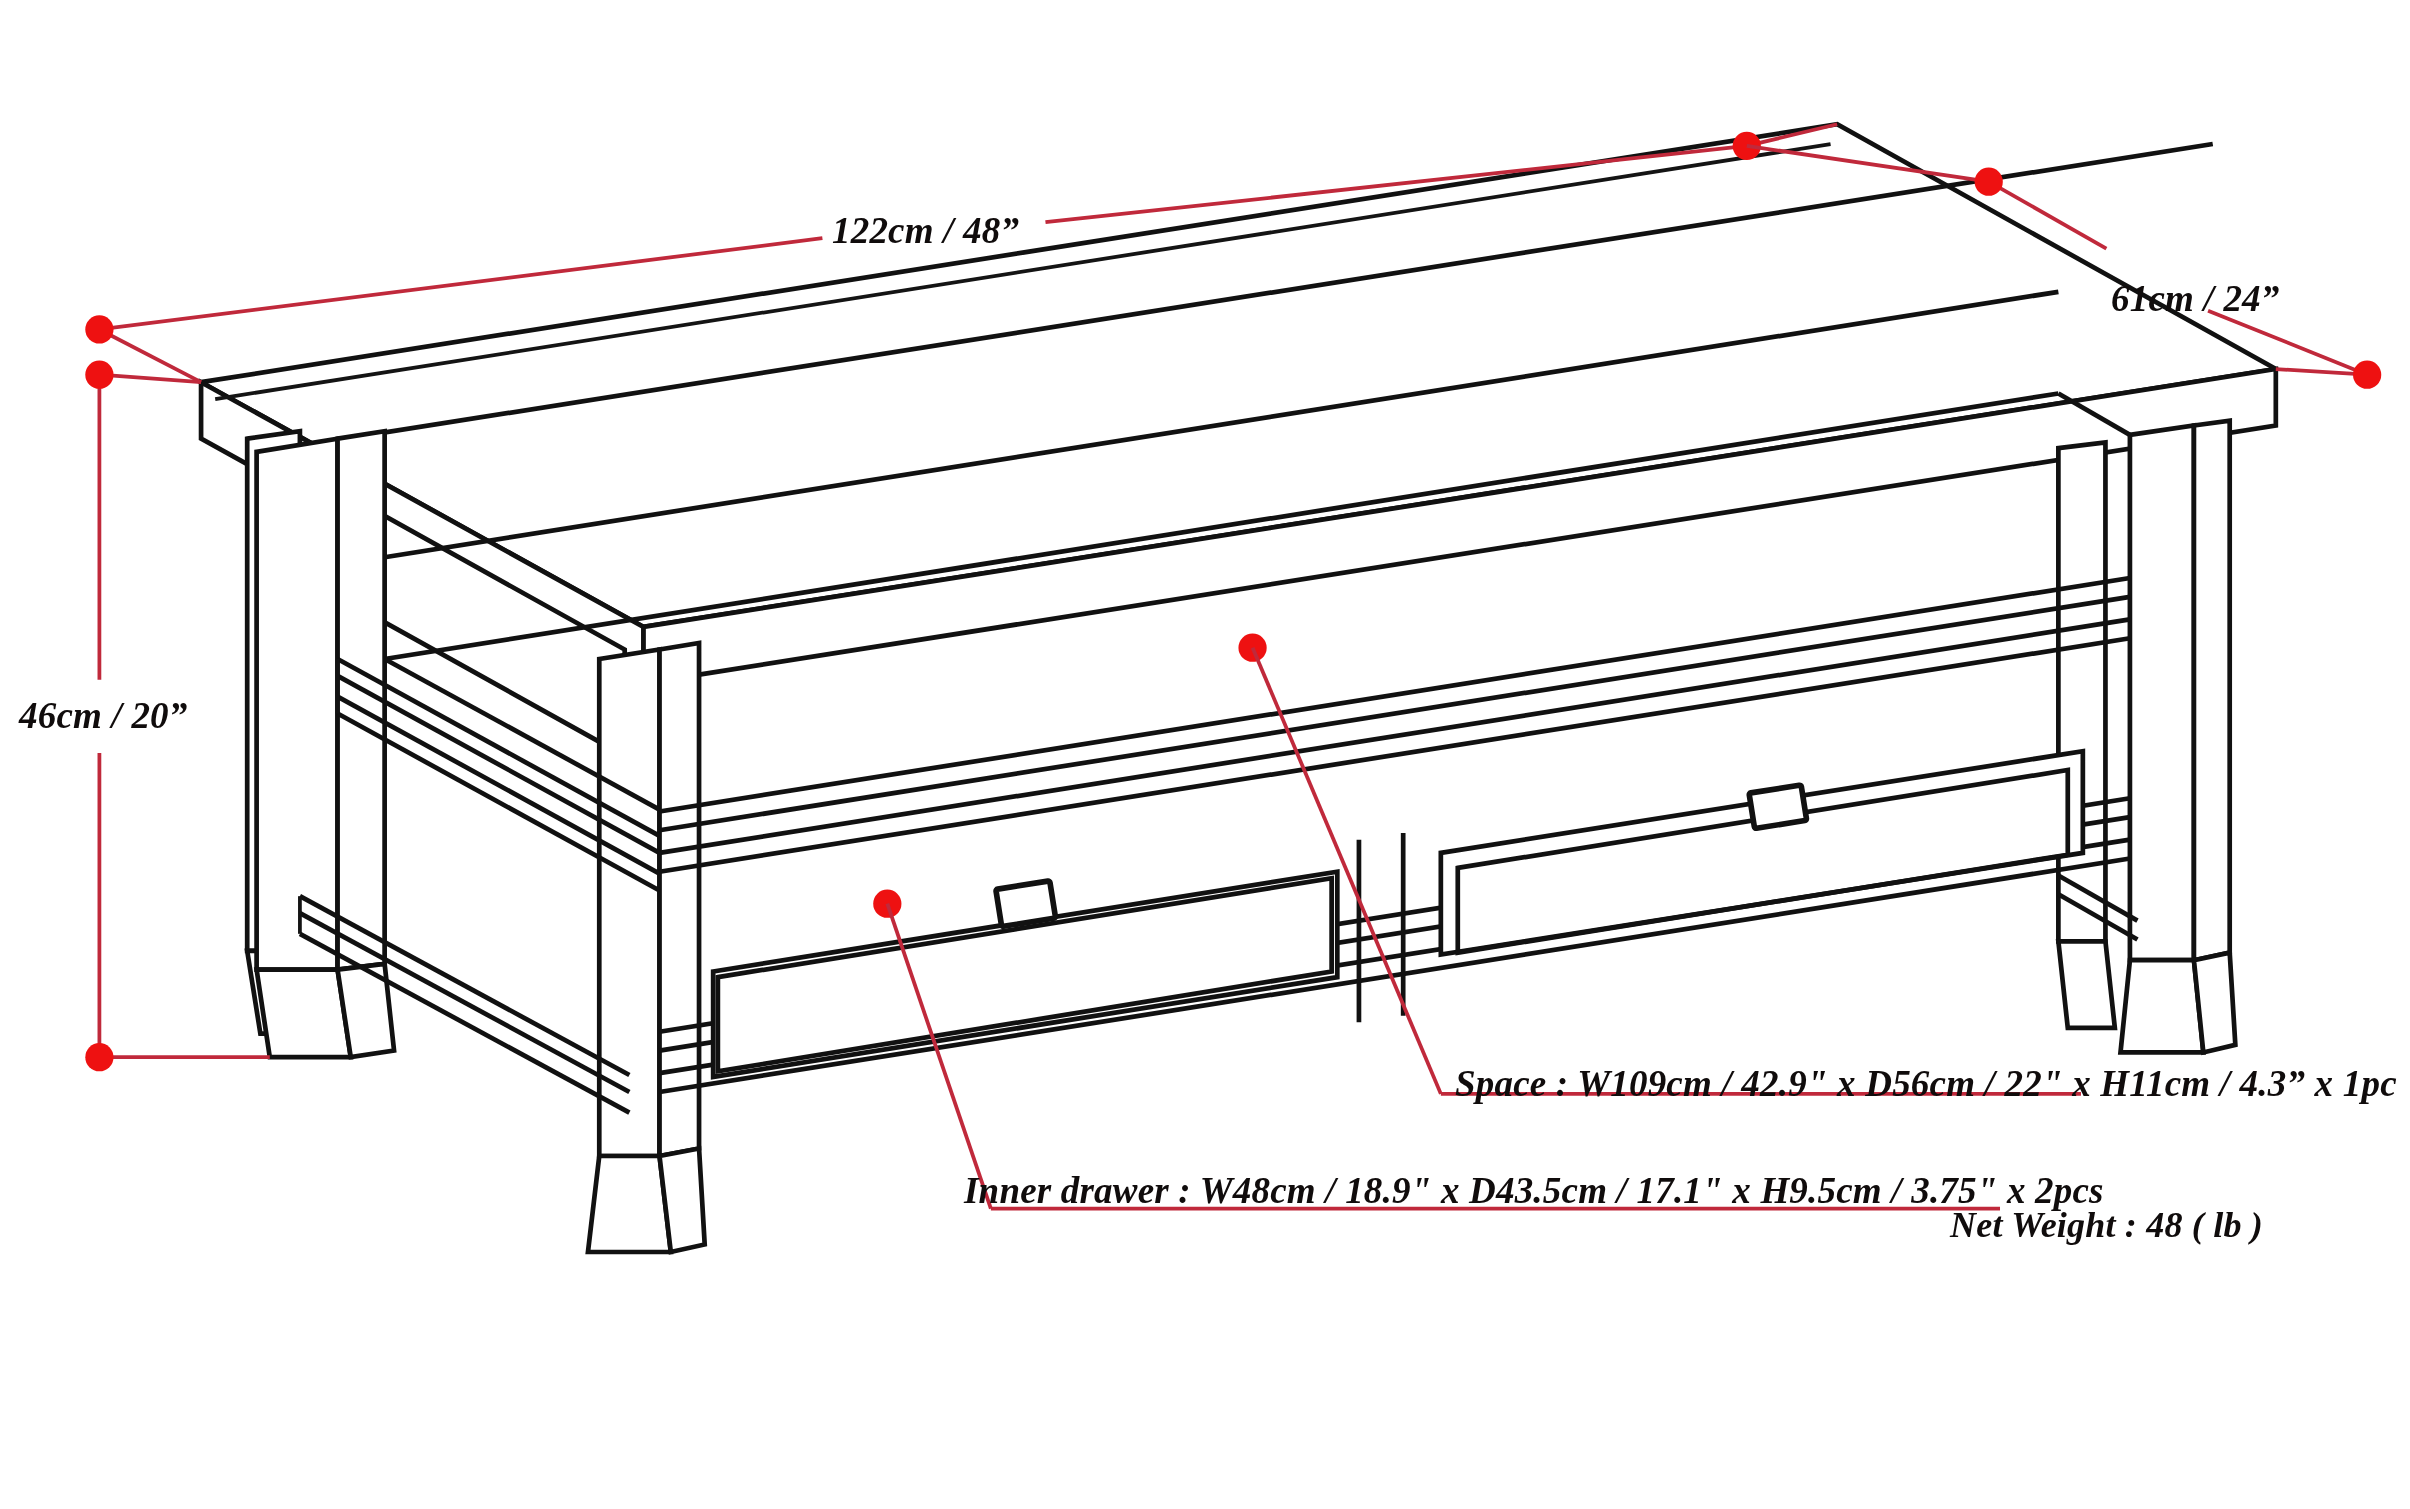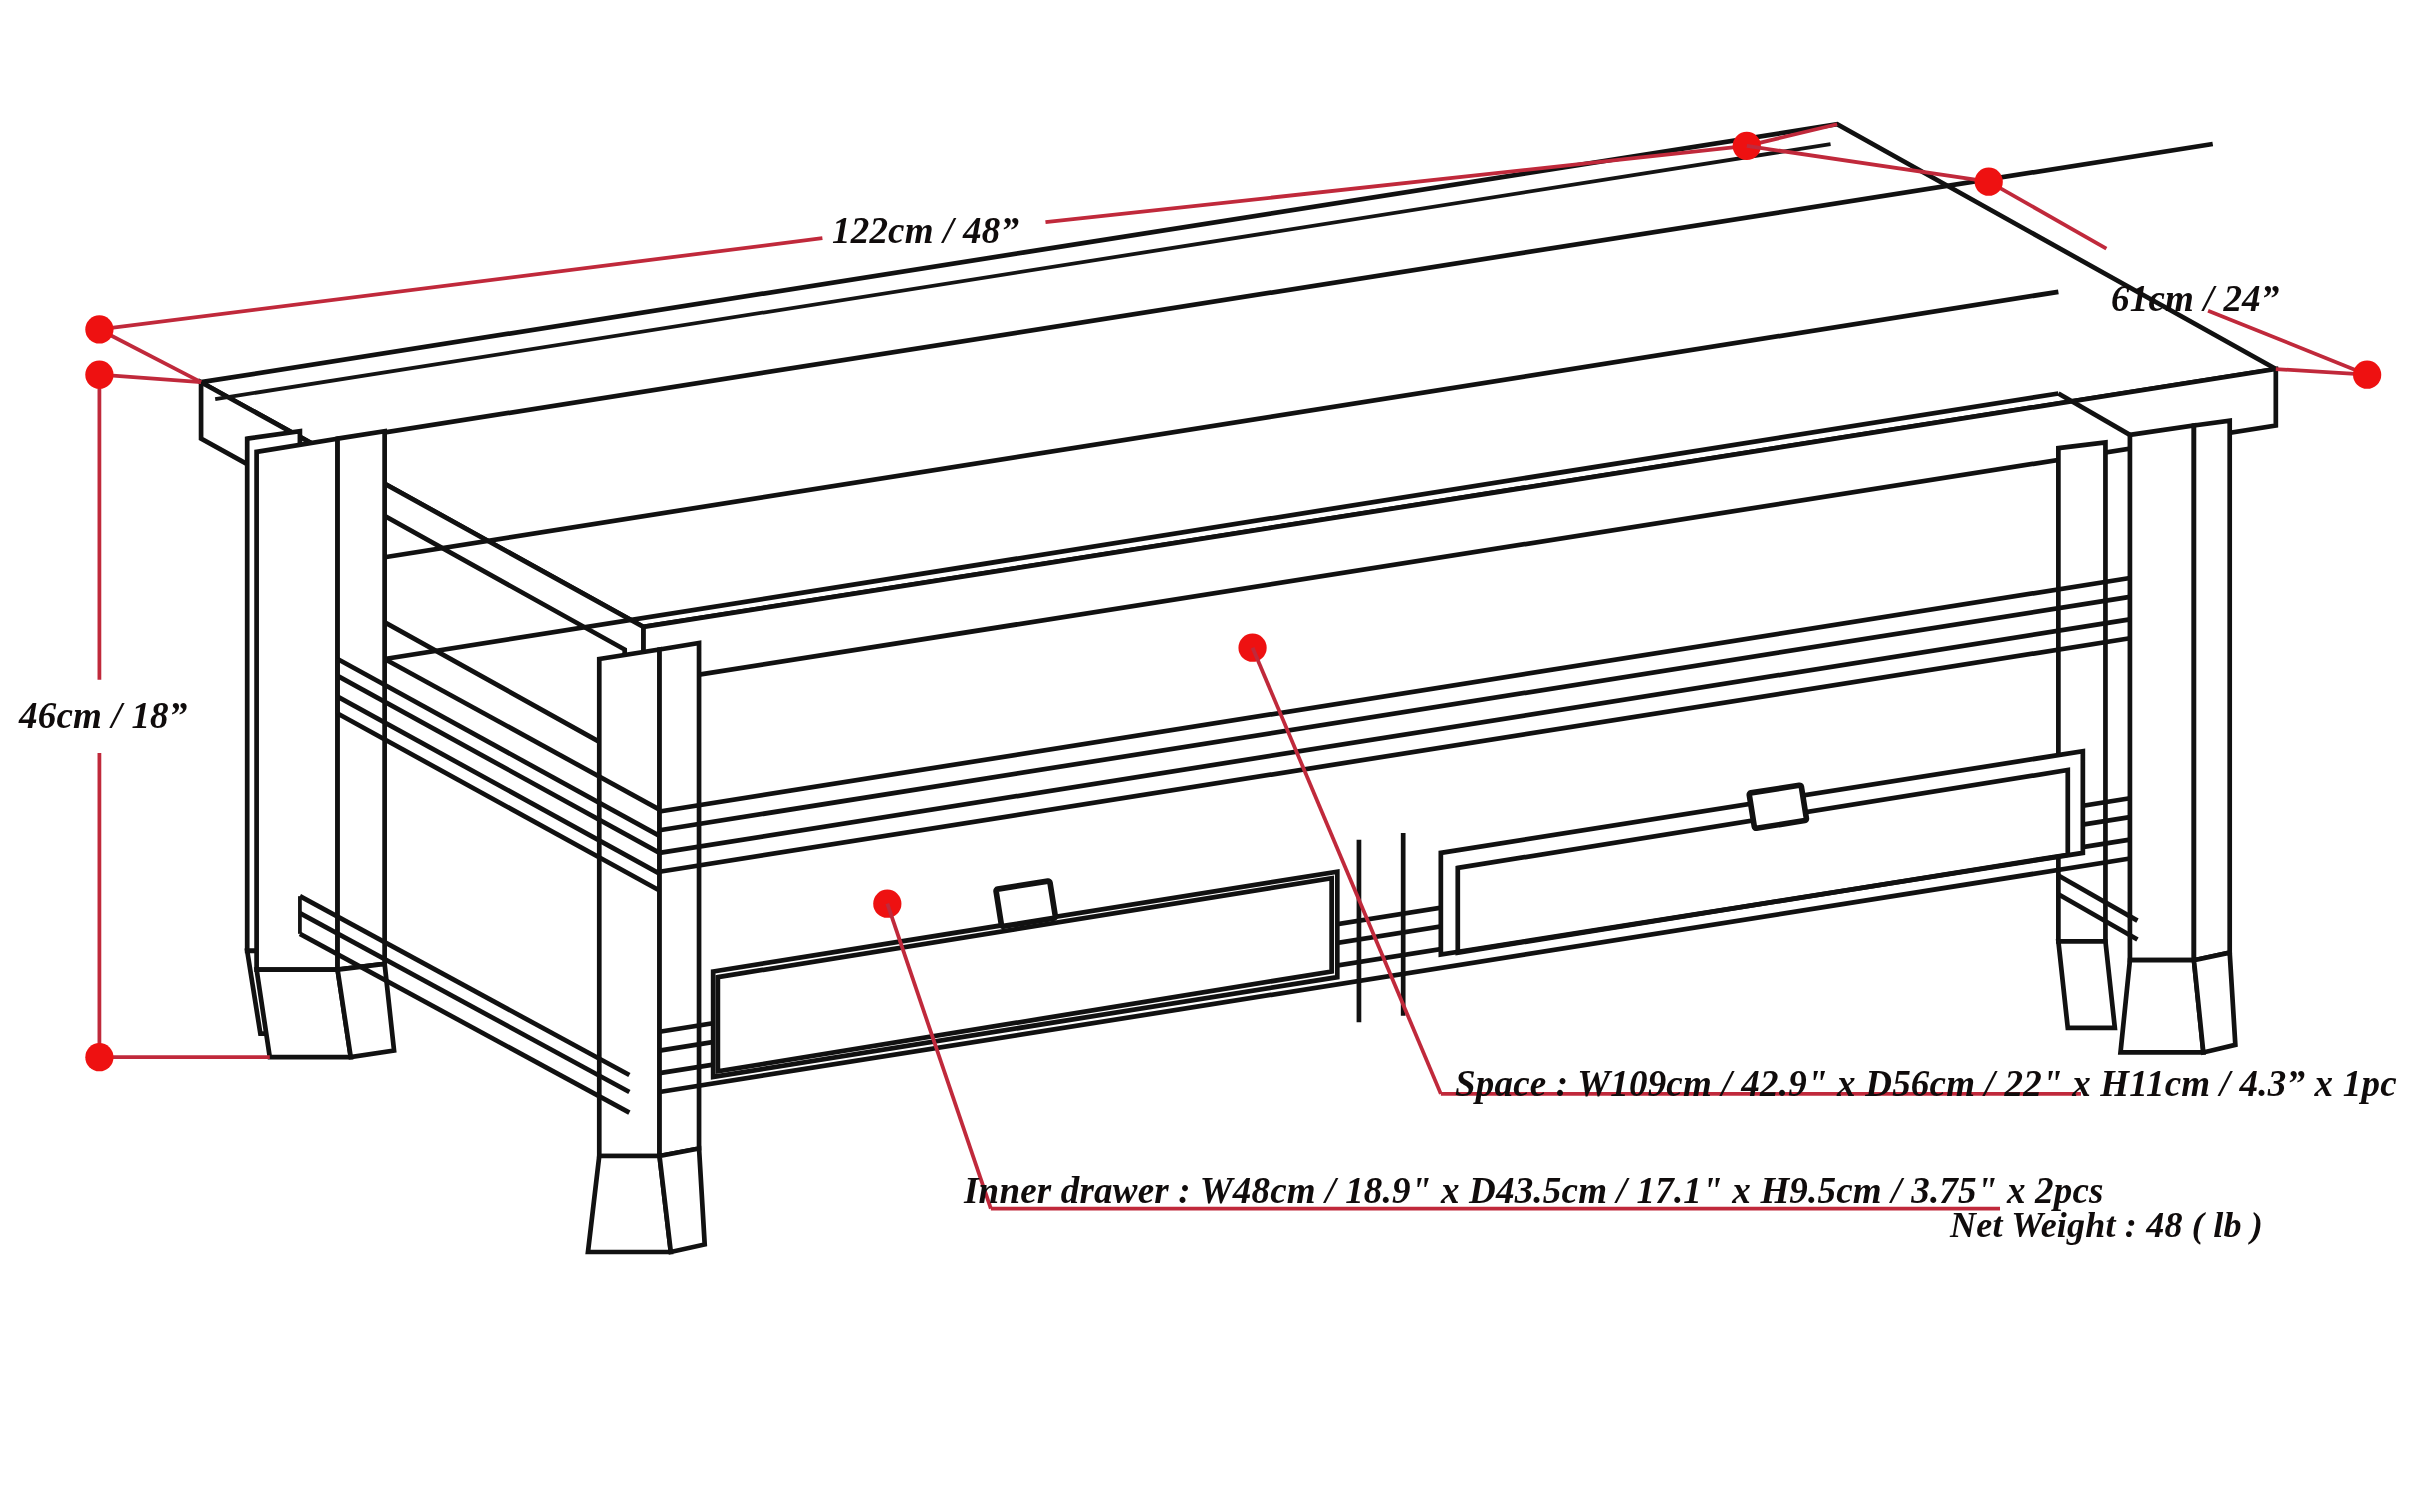--- a/index.html
+++ b/index.html
@@ -283,21 +283,21 @@
       <path class="leader-line" d="M 942 960 L 1052 1284"></path>
       <path class="leader-line" d="M 1052 1284 L 2124 1284"></path>
     </g>
 
   </svg>
 
   <div class="label-text" id="label-width">122cm / 48”</div>
 
   <div class="label-text" id="label-depth">61cm / 24”</div>
 
-  <div class="label-text" id="label-height">46cm / 18”</div>
+  <div class="label-text" id="label-height">46cm / 20”</div>
 
   <div class="label-text" id="label-space">Space : W109cm / 42.9" x D56cm / 22" x H11cm / 4.3” x 1pc</div>
 
   <div class="label-text" id="label-inner-drawer">Inner drawer : W48cm / 18.9" x D43.5cm / 17.1" x H9.5cm / 3.75" x 2pcs</div>
 
   <div class="label-text" id="label-net-weight">Net Weight : 48 ( lb )</div>
 
 </div>
 
 

